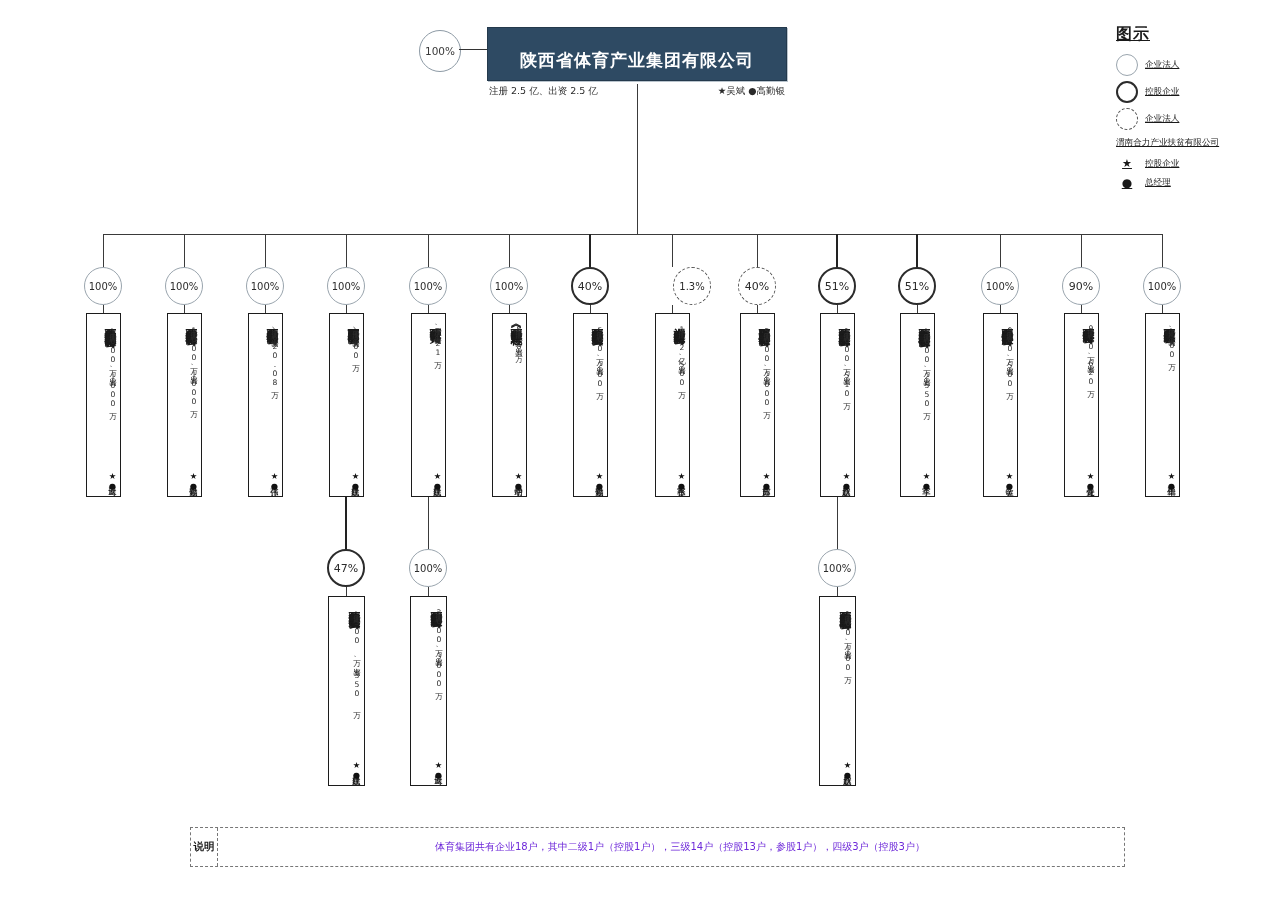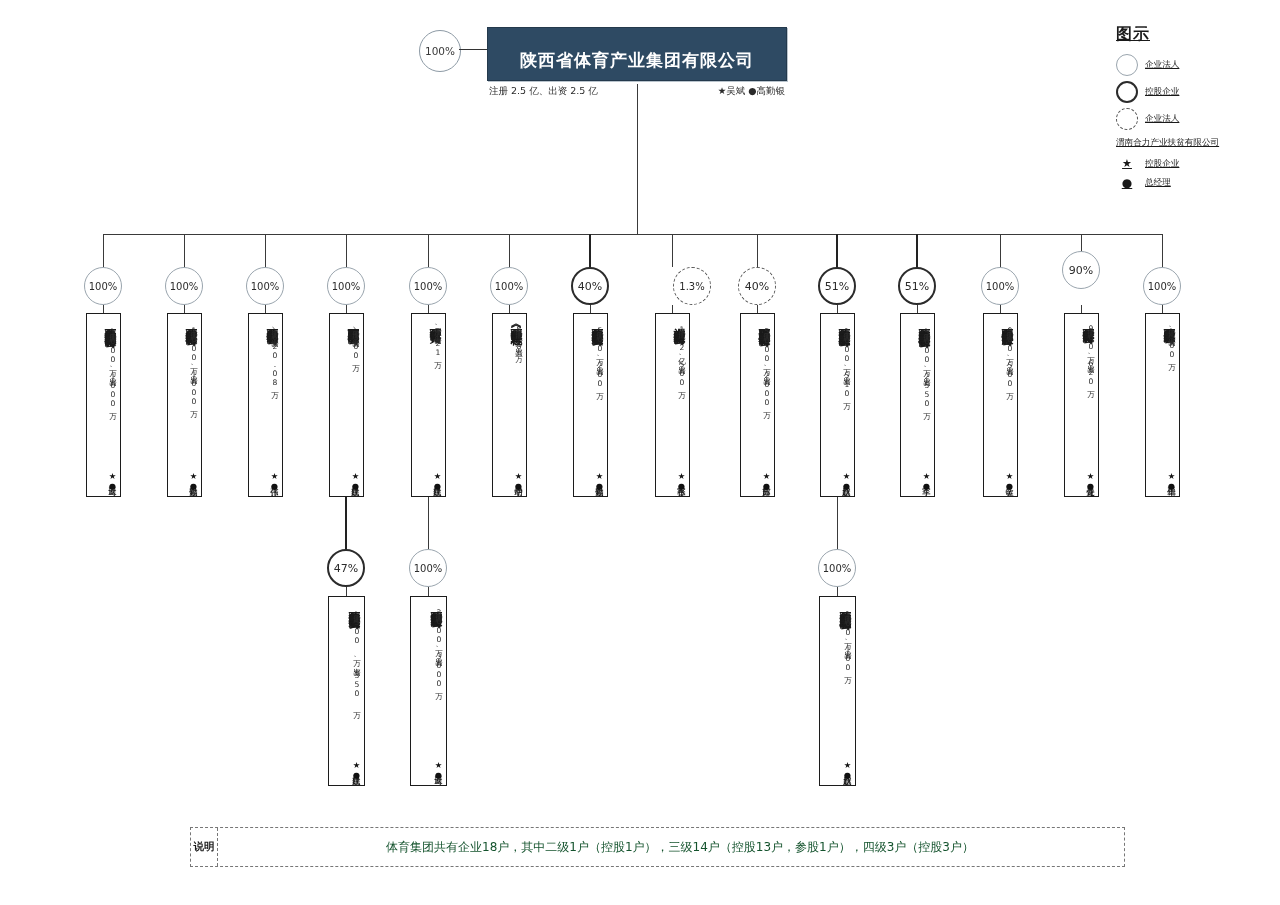--- a/index.html
+++ b/index.html
@@ -171,22 +171,22 @@
     font-size: 10.5px;
     line-height: 1.05;
     font-weight: bold;
     text-align: center;
   }
   #footer-text {
     flex: 1;
     display: flex;
     align-items: center;
     justify-content: center;
-    font-size: 12px;
-    color: #14532d;
+    font-size: 10px;
+    color: #6d28d9;
   }
 </style>
 </head>
 <body>
 
 <div id="root-pct">100%</div>
 <div id="root-pct-line"></div>
 
 <div id="root-group">
   <div id="root-title">陕西省体育产业集团有限公司</div>
@@ -304,21 +304,21 @@
     <div class="vline" style="left: 1000px; top: 234px; height: 33px;"></div>
     <div class="pct full small" style="left: 981px; top: 267px;">100%</div>
     <div class="vline" style="left: 1000px; top: 305px; height: 8px;"></div>
     <div class="node" style="left: 982.5px; top: 313px; width: 35px; height: 184px;">
       <div class="nm">陕西奥体国际体育旅游有限公司</div>
       <div class="cap">注册980万、出资500万</div>
       <div class="spacer"></div>
       <div class="ppl">★关敏●关敏</div>
     </div>
     <div class="vline" style="left: 1081px; top: 234px; height: 33px;"></div>
-    <div class="pct full" style="left: 1062px; top: 251px; text-align: right;">90%</div>
+    <div class="pct full" style="left: 1062px; top: 267px; text-align: right;">90%</div>
     <div class="vline" style="left: 1081px; top: 305px; height: 8px;"></div>
     <div class="node" style="left: 1063.5px; top: 313px; width: 35px; height: 184px;">
       <div class="nm">陕西体育传媒有限公司</div>
       <div class="cap">注册900万、出资620万</div>
       <div class="spacer"></div>
       <div class="ppl">★任青龙●任青龙</div>
     </div>
     <div class="vline" style="left: 1162px; top: 234px; height: 33px;"></div>
     <div class="pct full small" style="left: 1143px; top: 267px;">100%</div>
     <div class="vline" style="left: 1162px; top: 305px; height: 8px;"></div>

